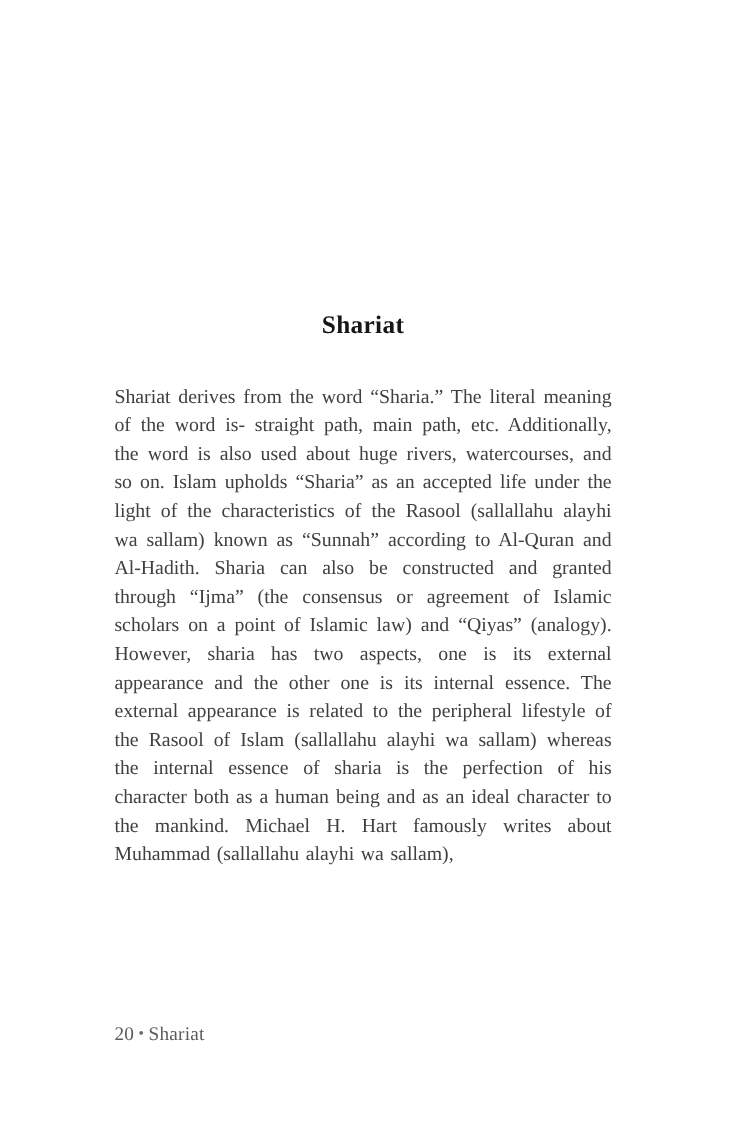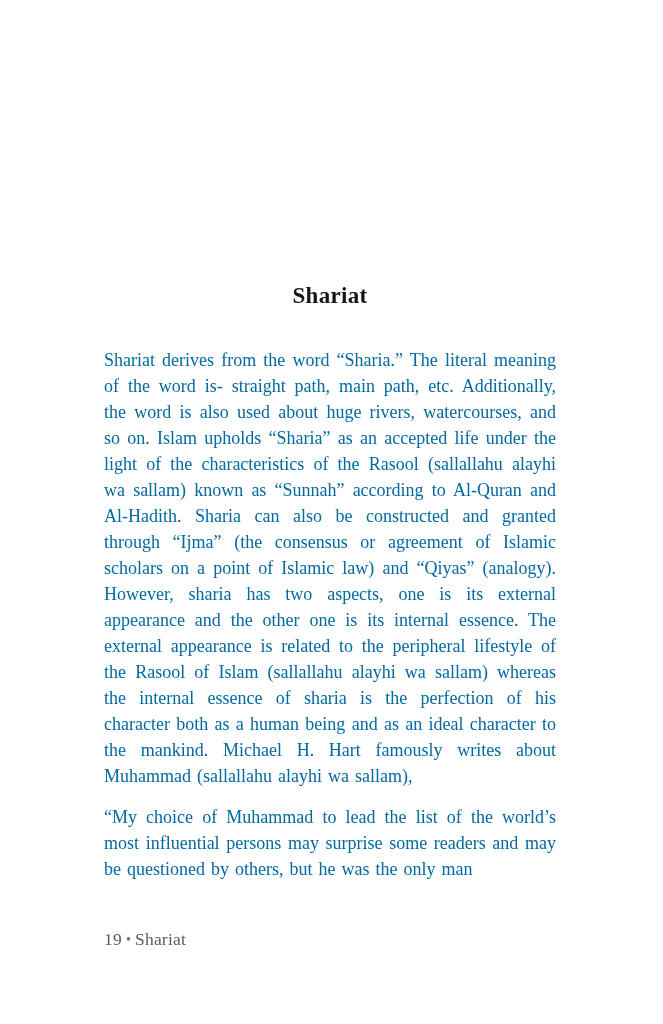--- a/index.html
+++ b/index.html
@@ -31,21 +31,21 @@
     line-height: 30px;
     color: #161616;
   }
   .body-paragraph {
     font-size: 18px;
     line-height: 26px;
     text-align: justify;
     text-justify: inter-word;
     word-spacing: 1.5px;
     margin: 0 0 15px 0;
-    color: #0369a1;
+    color: #404040;
   }
   .page-footer {
     position: absolute;
     left: 104px;
     top: 929px;
     font-size: 17.5px;
     color: #5c5c5c;
     letter-spacing: 0.2px;
   }
   .footer-bullet {
@@ -59,20 +59,19 @@
 </head>
 <body>
 
 <div class="page">
 
   <div class="content">
     <h1 class="chapter-title">Shariat</h1>
 
     <p class="body-paragraph">Shariat derives from the word “Sharia.” The literal meaning of the word is- straight path, main path, etc. Additionally, the word is also used about huge rivers, watercourses, and so on. Islam upholds “Sharia” as an accepted life under the light of the characteristics of the Rasool (sallallahu alayhi wa sallam) known as “Sunnah” according to Al-Quran and Al-Hadith. Sharia can also be constructed and granted through “Ijma” (the consensus or agreement of Islamic scholars on a point of Islamic law) and “Qiyas” (analogy). However, sharia has two aspects, one is its external appearance and the other one is its internal essence. The external appearance is related to the peripheral lifestyle of the Rasool of Islam (sallallahu alayhi wa sallam) whereas the internal essence of sharia is the perfection of his character both as a human being and as an ideal character to the mankind. Michael H. Hart famously writes about Muhammad (sallallahu alayhi wa sallam),</p>
 
-    <p class="body-paragraph">“My choice of Muhammad to lead the list of the world’s most influential persons may surprise some readers and may be questioned by others, but he was the only man</p>
   </div>
 
   <div class="page-footer">
-    <span>19</span><span class="footer-bullet">•</span><span>Shariat</span>
+    <span>20</span><span class="footer-bullet">•</span><span>Shariat</span>
   </div>
 
 </div>
 
 </body></html>

